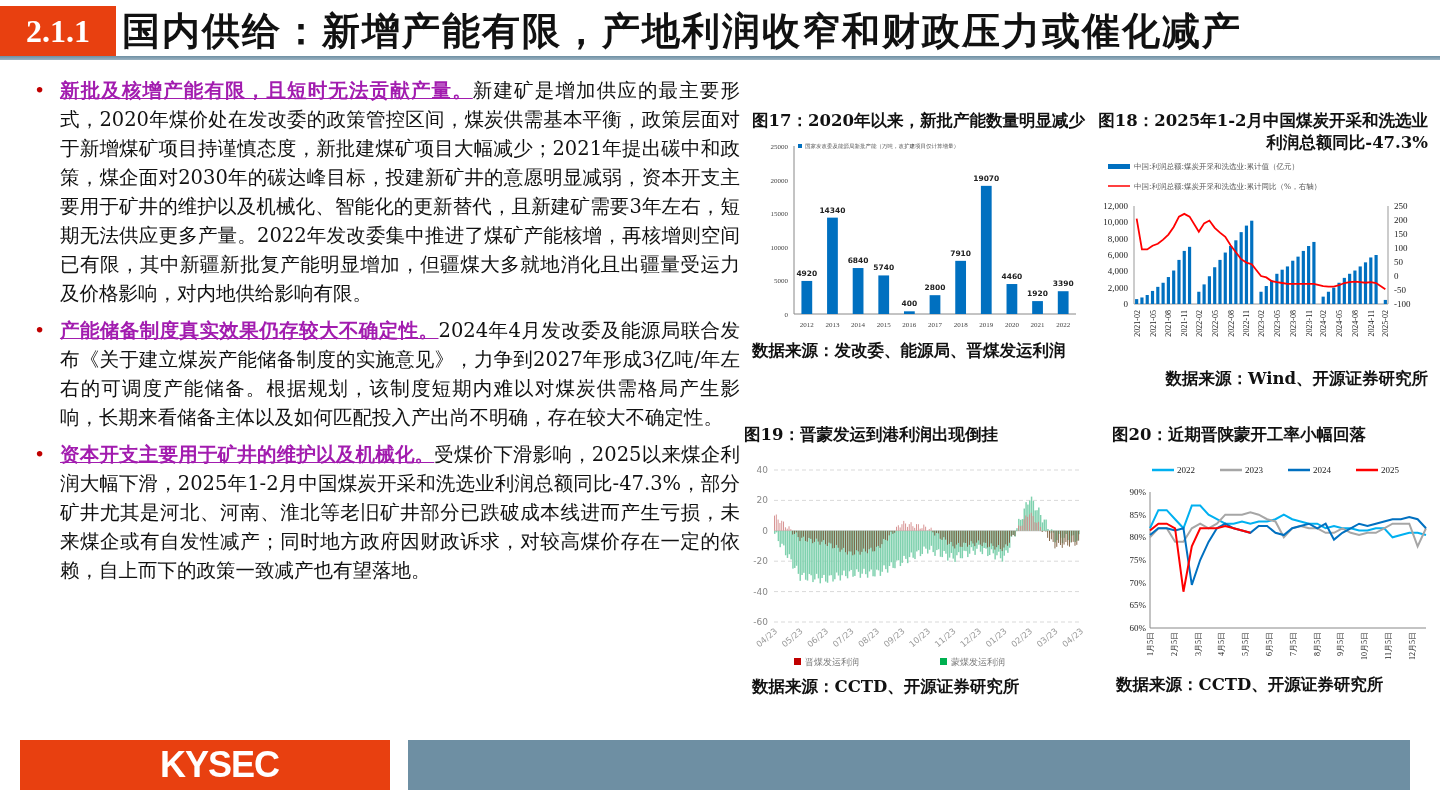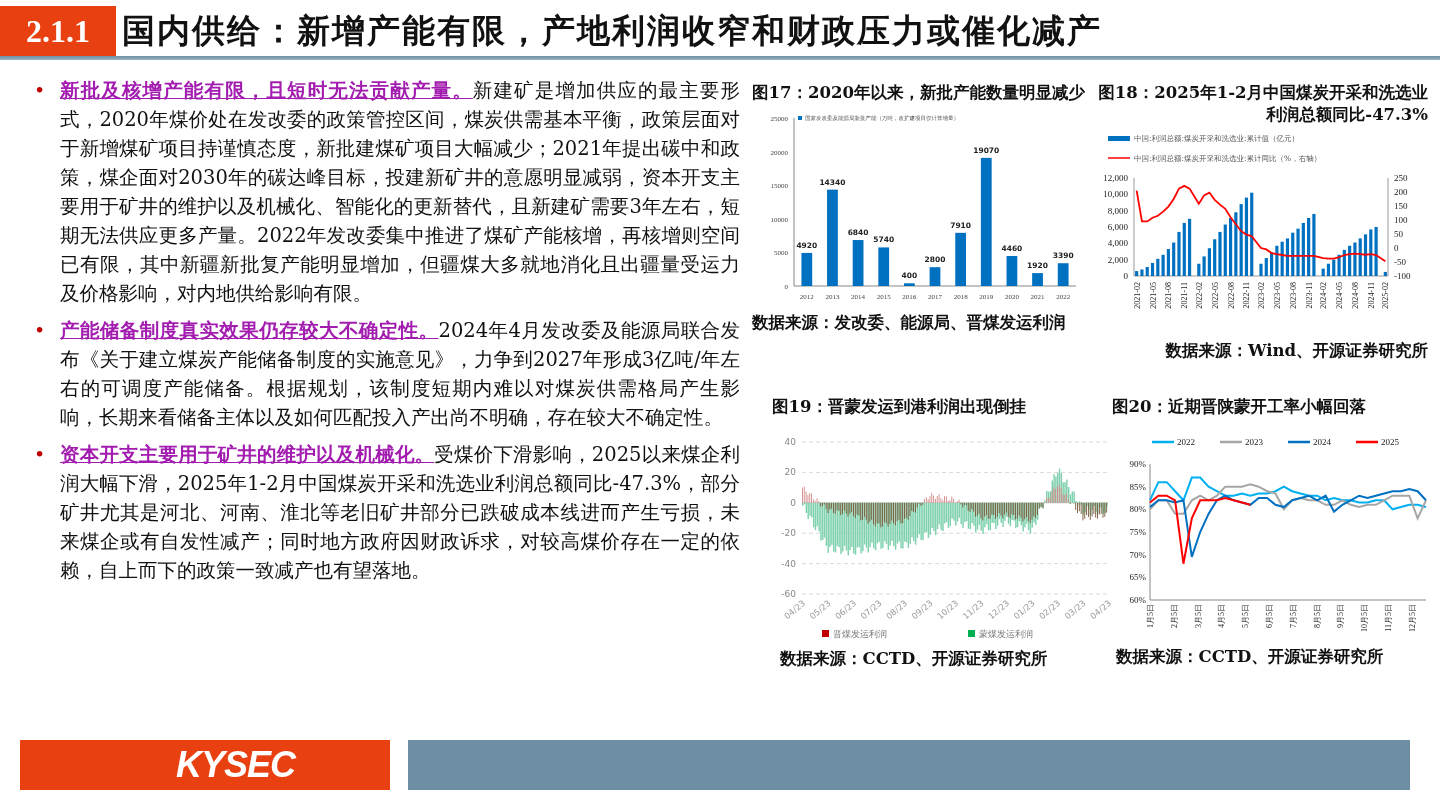--- a/index.html
+++ b/index.html
@@ -2,35 +2,35 @@
 <html><head>
 <meta charset="utf-8">
 <style>
   * { box-sizing: border-box; margin: 0; padding: 0; }
   html, body { width: 1440px; height: 810px; background: #ffffff; overflow: hidden; }
   body { position: relative; font-family: "DejaVu Serif", "Liberation Serif", serif; color: #111; }
 
   .header { position: absolute; left: 0; top: 0; width: 1192px; height: 60px; }
   .section-badge { position: absolute; left: 0; top: 6px; width: 116px; height: 50px; background: #e84010; color: #fff;
     font-family: "Liberation Serif", serif; font-weight: bold; font-size: 32px; line-height: 50px; text-align: center; }
-  .page-title { position: absolute; left: 122px; top: 8px; font-size: 33px; line-height: 46px; font-weight: bold; color: #111; letter-spacing: 2px; white-space: nowrap; }
+  .page-title { position: absolute; left: 122px; top: 8px; font-size: 38px; line-height: 46px; font-weight: bold; color: #111; letter-spacing: 2px; white-space: nowrap; }
   .header-rule { position: absolute; left: 0; top: 56px; width: 1440px; height: 4px; background: linear-gradient(#6e8fa3, #9cb3c2); }
 
   .left-col { position: absolute; left: 28px; top: 76px; width: 712px; }
   .bullet { position: relative; padding-left: 32px; font-size: 19.5px; line-height: 29px; margin-bottom: 8px; text-align: justify; }
   .bullet-dot { position: absolute; left: 6px; top: 0; color: #c00000; font-size: 19px; }
   .bullet-lead { color: #a21caf; font-weight: bold; text-decoration: underline; }
 
-  .fig { position: absolute; }
+  .fig { position: absolute; margin-top: 28px; }
   .fig-title { font-weight: bold; font-size: 16.5px; line-height: 22px; color: #111; }
   .fig-source { font-weight: bold; font-size: 16.5px; line-height: 22px; color: #111; }
   .chart svg { display: block; }
 
   .footer-logo { position: absolute; left: 20px; top: 740px; width: 370px; height: 50px; background: #e84010; }
-  .logo-text { position: absolute; left: 156px; top: 4px; font-family: "Liberation Sans", sans-serif; font-weight: bold; font-size: 36px; color: #fff; letter-spacing: -1px; font-style: italic; }
+  .logo-text { position: absolute; left: 140px; top: 4px; font-family: "Liberation Sans", sans-serif; font-weight: bold; font-size: 36px; color: #fff; letter-spacing: -1px; }
   .footer-bar { position: absolute; left: 408px; top: 740px; width: 1002px; height: 50px; background: #6e8fa3; }
 </style>
 </head>
 <body>
 
 <div class="header">
   <div class="section-badge">2.1.1</div>
   <div class="page-title">国内供给：新增产能有限，产地利润收窄和财政压力或催化减产</div>
   <div class="header-rule"></div>
 </div>
@@ -189,21 +189,21 @@
         <text x="0" y="0" font-size="8" text-anchor="end" fill="#222" font-family="&quot;Liberation Serif&quot;, serif" transform="translate(228.17708333333334,156) rotate(-90)">2024-02</text>
         <text x="0" y="0" font-size="8" text-anchor="end" fill="#222" font-family="&quot;Liberation Serif&quot;, serif" transform="translate(244.05208333333334,156) rotate(-90)">2024-05</text>
         <text x="0" y="0" font-size="8" text-anchor="end" fill="#222" font-family="&quot;Liberation Serif&quot;, serif" transform="translate(259.92708333333337,156) rotate(-90)">2024-08</text>
         <text x="0" y="0" font-size="8" text-anchor="end" fill="#222" font-family="&quot;Liberation Serif&quot;, serif" transform="translate(275.80208333333337,156) rotate(-90)">2024-11</text>
         <text x="0" y="0" font-size="8" text-anchor="end" fill="#222" font-family="&quot;Liberation Serif&quot;, serif" transform="translate(290.3541666666667,156) rotate(-90)">2025-02</text>
       </svg>
     </div>
   <div class="fig-source" style="margin-top:4px;">数据来源：Wind、开源证券研究所</div>
 </div>
 
-<div class="fig" style="left:772px; top:396px; width:340px;">
+<div class="fig" style="left:744px; top:396px; width:340px;">
   <div class="fig-title">图19：晋蒙发运到港利润出现倒挂</div>
   <div class="chart" id="chart19" style="margin-top:16px;">
       <svg width="340" height="210">
         <text x="24" y="163" font-size="9" text-anchor="end" fill="#888" font-family="&quot;DejaVu Sans&quot;, sans-serif">-60</text>
         <line x1="30" y1="160" x2="336" y2="160" stroke="#d9d9d9" stroke-dasharray="4,3"></line>
         <text x="24" y="132.6" font-size="9" text-anchor="end" fill="#888" font-family="&quot;DejaVu Sans&quot;, sans-serif">-40</text>
         <line x1="30" y1="129.6" x2="336" y2="129.6" stroke="#d9d9d9" stroke-dasharray="4,3"></line>
         <text x="24" y="102.19999999999999" font-size="9" text-anchor="end" fill="#888" font-family="&quot;DejaVu Sans&quot;, sans-serif">-20</text>
         <line x1="30" y1="99.19999999999999" x2="336" y2="99.19999999999999" stroke="#d9d9d9" stroke-dasharray="4,3"></line>
         <text x="24" y="71.8" font-size="9" text-anchor="end" fill="#888" font-family="&quot;DejaVu Sans&quot;, sans-serif">0</text>

